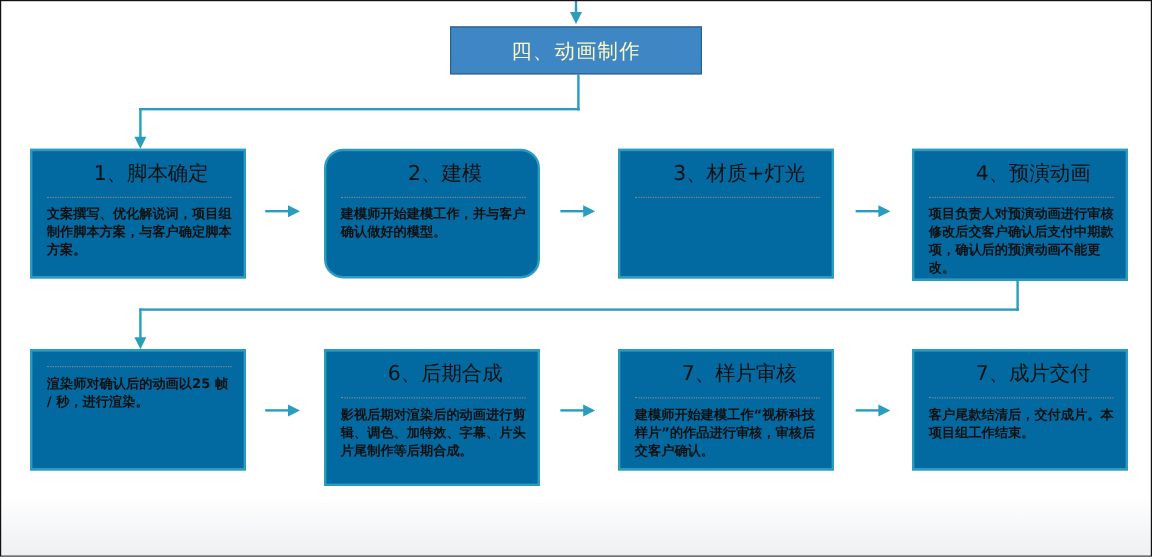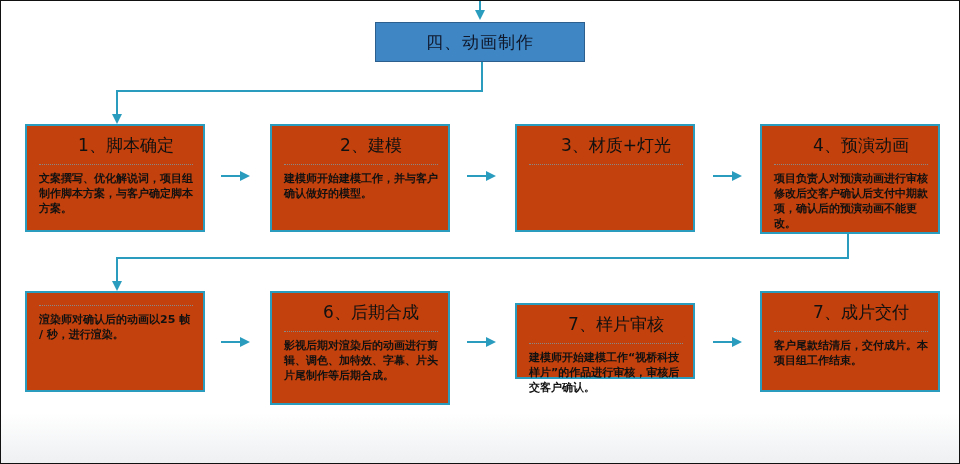--- a/index.html
+++ b/index.html
@@ -13,32 +13,32 @@
       border: 1px solid #111; box-sizing: content-box;
       pointer-events: none;
     }
     .bottom-fade {
       position: absolute; left: 1px; right: 1px; bottom: 1px; height: 50px;
       background: linear-gradient(to bottom, rgba(255,255,255,0), rgba(236,238,240,0.9));
     }
     .header-box {
       position: absolute; left: 375px; top: 22px; width: 210px; height: 40px;
       background: #3f86c4; border: 1px solid #2d5f8e; box-sizing: border-box;
-      color: #0f172a; font-size: 17px; display: flex; align-items: center; justify-content: center;
+      color: #fef9c3; font-size: 17px; display: flex; align-items: center; justify-content: center;
       letter-spacing: 1px;
     }
     .line { position: absolute; background: #2a9dbf; }
     .arrowhead-down {
       position: absolute; width: 0; height: 0;
       border-left: 5px solid transparent; border-right: 5px solid transparent;
       border-top: 10px solid #2a9dbf;
     }
     .step-box {
       position: absolute; width: 180px; box-sizing: border-box;
-      border: 2px solid #2a9dbf; background: #c2410c;
+      border: 2px solid #2a9dbf; background: #0369a1;
       padding: 6px 10px 6px 12px;
     }
     .step-title {
       text-align: center; font-size: 17px; color: #111; height: 26px; line-height: 26px;
       padding-left: 20px;
     }
     .step-divider {
       border-top: 1px dotted #888; margin: 6px 0 6px 0;
     }
     .step-body {
@@ -68,21 +68,21 @@
 <div class="step-box" style="left:25px; top:124px; height:108px;">
   <div class="step-title">1、脚本确定</div>
   <div class="step-divider"></div>
   <div class="step-body">文案撰写、优化解说词，项目组制作脚本方案，与客户确定脚本方案。</div>
 </div>
 <div class="row-arrow" style="left:221px; top:171px;">
     <div class="shaft"></div>
     <div class="head"></div>
   </div>
 
-<div class="step-box" style="left:270px; top:124px; height:108px;">
+<div class="step-box" style="left:270px; top:124px; height:108px;border-radius:16px;">
   <div class="step-title">2、建模</div>
   <div class="step-divider"></div>
   <div class="step-body">建模师开始建模工作，并与客户确认做好的模型。</div>
 </div>
 <div class="row-arrow" style="left:467px; top:171px;">
     <div class="shaft"></div>
     <div class="head"></div>
   </div>
 
 <div class="step-box" style="left:515px; top:124px; height:108px;">
@@ -117,21 +117,21 @@
 <div class="step-box" style="left:270px; top:291px; height:114px;">
   <div class="step-title">6、后期合成</div>
   <div class="step-divider"></div>
   <div class="step-body">影视后期对渲染后的动画进行剪辑、调色、加特效、字幕、片头片尾制作等后期合成。</div>
 </div>
 <div class="row-arrow" style="left:467px; top:337px;">
     <div class="shaft"></div>
     <div class="head"></div>
   </div>
 
-<div class="step-box" style="left:515px; top:291px; height:76px;margin-top:12px;">
+<div class="step-box" style="left:515px; top:291px; height:101px;">
   <div class="step-title">7、样片审核</div>
   <div class="step-divider"></div>
   <div class="step-body">建模师开始建模工作“视桥科技样片”的作品进行审核，审核后交客户确认。</div>
 </div>
 <div class="row-arrow" style="left:713px; top:337px;">
     <div class="shaft"></div>
     <div class="head"></div>
   </div>
 
 <div class="step-box" style="left:760px; top:291px; height:101px;">

